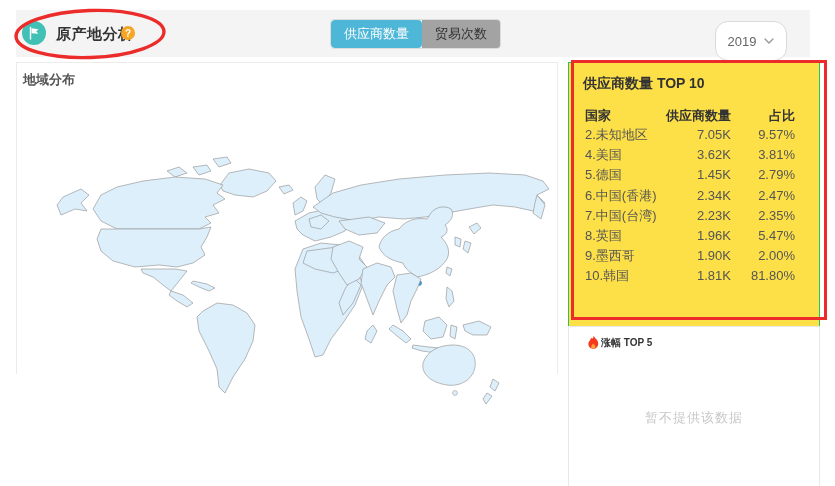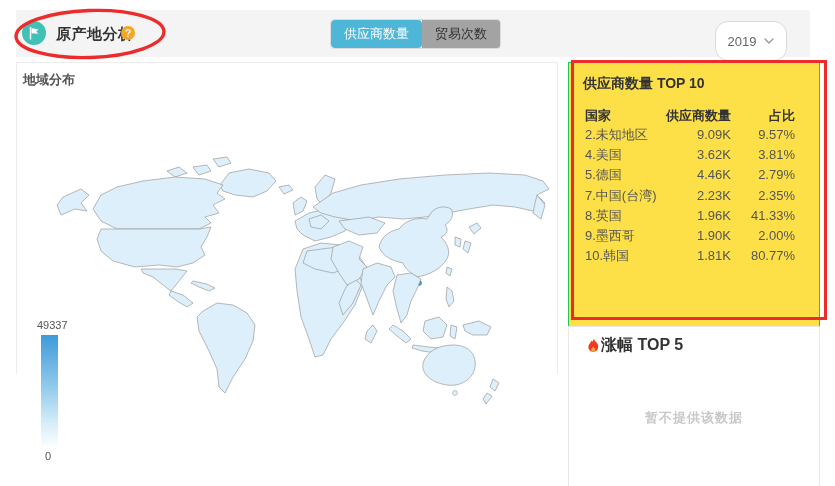--- a/index.html
+++ b/index.html
@@ -68,26 +68,26 @@
   .t-grid{display:grid;grid-template-columns:1fr 74px 64px;padding:0 24px 0 16px;}
   .t-head{margin-top:14px;font-size:13px;font-weight:bold;color:#333;line-height:18px;font-family:Liberation Serif, serif;}
   .t-row{font-size:13px;color:#555;line-height:20.2px;}
   .num{text-align:right;}
   .rise-card{
     position:absolute;left:568px;top:326px;width:252px;height:160px;box-sizing:border-box;
     background:#fff;border:1px solid #e8e8e8;border-bottom:none;
   }
   .rise-title{
     position:absolute;left:18px;top:8px;display:flex;align-items:center;
-    font-size:16px;font-weight:bold;color:#333;
+    font-size:10px;font-weight:bold;color:#333;
   }
   .flame{margin-right:1px;display:inline-flex;}
   .empty-text{
     position:absolute;left:0;right:0;top:82px;text-align:center;
-    font-size:13px;color:#c8c8c8;letter-spacing:1px;font-weight:bold;
+    font-size:13px;color:#c8c8c8;letter-spacing:1px;
   }
   
   .annotation-layer{position:absolute;left:0;top:0;width:835px;height:486px;pointer-events:none;}
 </style>
 </head>
 <body>
 
 <div class="header-band">
   <div class="title-icon">
     <svg width="14" height="14" viewBox="0 0 14 14">
@@ -166,78 +166,78 @@
     </g>
 
     <path fill="#dff2fb" d="M406,300 C410,288 422,282 436,282 C450,282 460,290 458,304 C456,316 444,324 430,322 C416,320 404,312 406,300 Z"></path>
     <circle cx="438" cy="330" r="2.4" fill="#dff2fb" stroke="#9b9b9b" stroke-width="0.6"></circle>
     <g fill="#dff2fb">
       <path d="M476,316 l6,4 -4,8 -5,-4 Z"></path>
       <path d="M470,330 l5,3 -6,8 -3,-5 Z"></path>
     </g>
   </svg>
 
-  <div class="legend-wrap">
-    <div class="legend-max">49337</div>
-    <div class="legend-bar"></div>
-    <div class="legend-min">0</div>
-  </div>
 </div>
 
 <div class="top10-card">
   <div class="card-title">供应商数量 TOP 10</div>
   <div class="t-grid t-head">
     <span>国家</span>
     <span class="num">供应商数量</span>
     <span class="num">占比</span>
   </div>
   <div id="top10-body">
 
   <div class="t-grid t-row">
     <span class="c-country">2.未知地区</span>
-    <span class="c-count num">9.09K</span>
+    <span class="c-count num">7.05K</span>
     <span class="c-share num">9.57%</span>
   </div>
 
 
   <div class="t-grid t-row">
     <span class="c-country">4.美国</span>
     <span class="c-count num">3.62K</span>
     <span class="c-share num">3.81%</span>
   </div>
 
   <div class="t-grid t-row">
     <span class="c-country">5.德国</span>
-    <span class="c-count num">4.46K</span>
+    <span class="c-count num">1.45K</span>
     <span class="c-share num">2.79%</span>
   </div>
 
+  <div class="t-grid t-row">
+    <span class="c-country">6.中国(香港)</span>
+    <span class="c-count num">2.34K</span>
+    <span class="c-share num">2.47%</span>
+  </div>
 
   <div class="t-grid t-row">
     <span class="c-country">7.中国(台湾)</span>
     <span class="c-count num">2.23K</span>
     <span class="c-share num">2.35%</span>
   </div>
 
   <div class="t-grid t-row">
     <span class="c-country">8.英国</span>
     <span class="c-count num">1.96K</span>
-    <span class="c-share num">41.33%</span>
+    <span class="c-share num">5.47%</span>
   </div>
 
   <div class="t-grid t-row">
     <span class="c-country">9.墨西哥</span>
     <span class="c-count num">1.90K</span>
     <span class="c-share num">2.00%</span>
   </div>
 
   <div class="t-grid t-row">
     <span class="c-country">10.韩国</span>
     <span class="c-count num">1.81K</span>
-    <span class="c-share num">80.77%</span>
+    <span class="c-share num">81.80%</span>
   </div>
 </div>
 </div>
 
 <div class="rise-card">
   <div class="rise-title">
     <span class="flame">
       <svg width="13" height="15" viewBox="0 0 13 15">
         <path d="M6.6 0.6 C7.4 3.4 10.9 4.6 11.2 8.2 C11.4 11.4 9 13.8 6.2 13.8 C3.4 13.8 1.2 11.6 1.4 8.8 C1.6 6.2 3.6 5.2 4.3 2.8 C5 4 6.4 4.2 6.6 0.6 Z" fill="#f5391f"></path>
         <path d="M6.3 13.8 C4.9 13.8 4 12.6 4.2 11.3 C4.4 10.1 5.5 9.7 6.1 8.4 C6.8 9.6 8.4 10 8.4 11.6 C8.4 12.9 7.5 13.8 6.3 13.8 Z" fill="#fba23c"></path>

